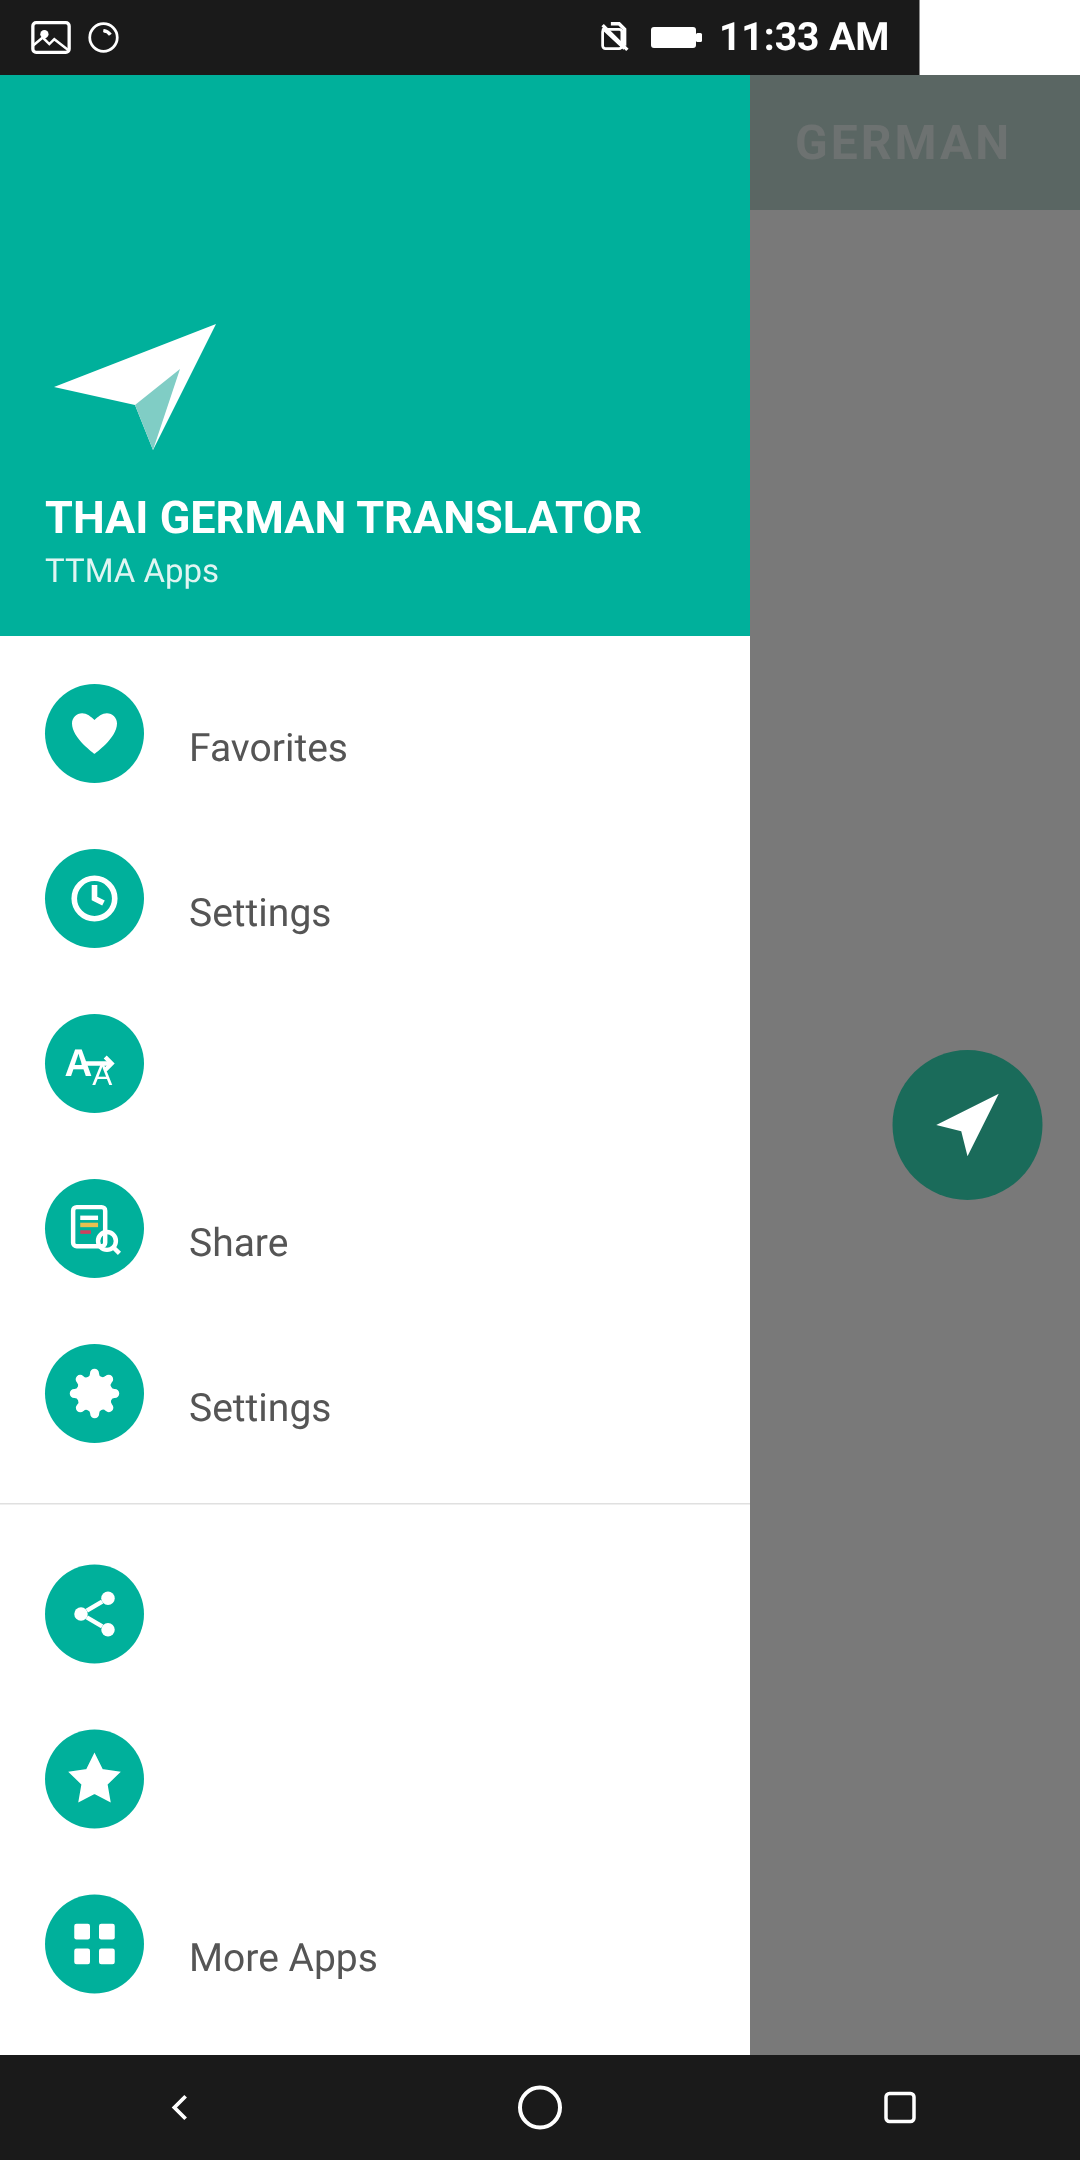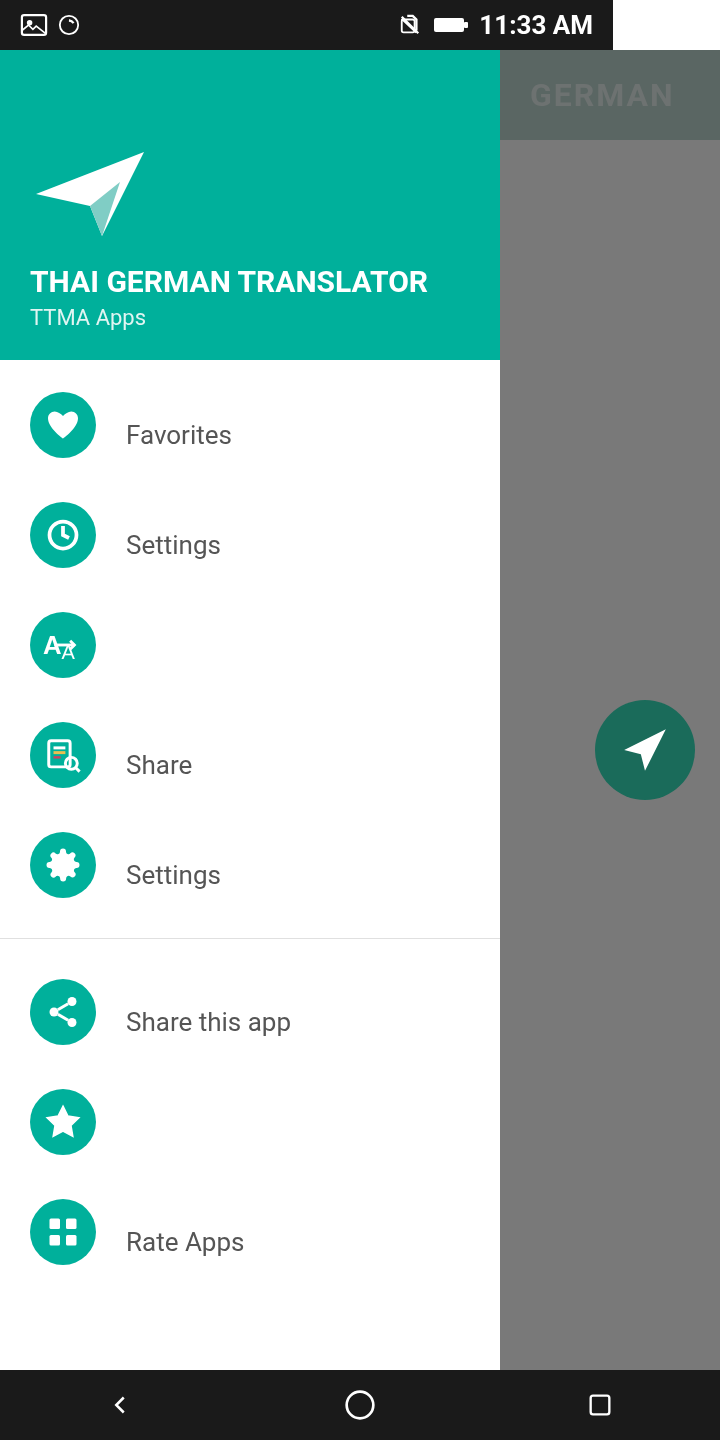--- a/index.html
+++ b/index.html
@@ -98,21 +98,21 @@
       width: 500px;
       bottom: 70px;
       background: #fff;
       overflow-y: auto;
       overflow-x: hidden;
     }
 
     
     .drawer-header {
       width: 100%;
-      height: 310px;
+      height: 374px;
       background: #00b09b;
       display: flex;
       flex-direction: column;
       justify-content: flex-end;
       padding: 30px 30px 30px 30px;
     }
     .logo-icon {
       width: 120px;
       height: 100px;
       margin-bottom: 20px;
@@ -320,41 +320,40 @@
     <li class="menu-item">
       <div class="menu-icon-circle">
         <svg width="36" height="36" viewBox="0 0 24 24" fill="white">
           <circle cx="18" cy="5" r="3"></circle>
           <circle cx="6" cy="12" r="3"></circle>
           <circle cx="18" cy="19" r="3"></circle>
           <line x1="8.59" y1="13.51" x2="15.42" y2="17.49" stroke="white" stroke-width="2"></line>
           <line x1="15.41" y1="6.51" x2="8.59" y2="10.49" stroke="white" stroke-width="2"></line>
         </svg>
       </div>
-      <span class="menu-label">Share this app</span>
     </li>
 
     <li class="menu-item">
       <div class="menu-icon-circle">
         <svg width="38" height="38" viewBox="0 0 24 24">
           <polygon points="12,2 15.09,8.26 22,9.27 17,14.14 18.18,21.02 12,17.77 5.82,21.02 7,14.14 2,9.27 8.91,8.26" fill="white" stroke="white" stroke-width="1"></polygon>
         </svg>
       </div>
     </li>
 
     <li class="menu-item">
       <div class="menu-icon-circle">
         <svg width="36" height="36" viewBox="0 0 24 24" fill="white">
           <rect x="3" y="3" width="7" height="7" rx="1"></rect>
           <rect x="14" y="3" width="7" height="7" rx="1"></rect>
           <rect x="3" y="14" width="7" height="7" rx="1"></rect>
           <rect x="14" y="14" width="7" height="7" rx="1"></rect>
         </svg>
       </div>
-      <span class="menu-label">Rate Apps</span>
+      <span class="menu-label">More Apps</span>
     </li>
 
   </ul>
 </div>
 
 <div class="bottom-nav">
   <button class="nav-btn">
     <svg width="30" height="30" viewBox="0 0 24 24" fill="none" stroke="white" stroke-width="2">
       <polyline points="15,18 9,12 15,6"></polyline>
     </svg>

